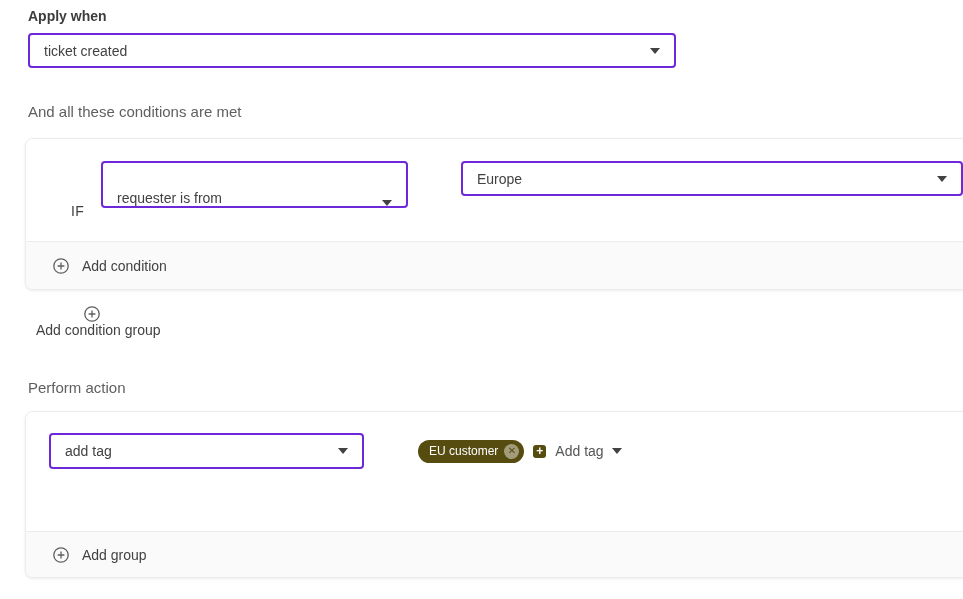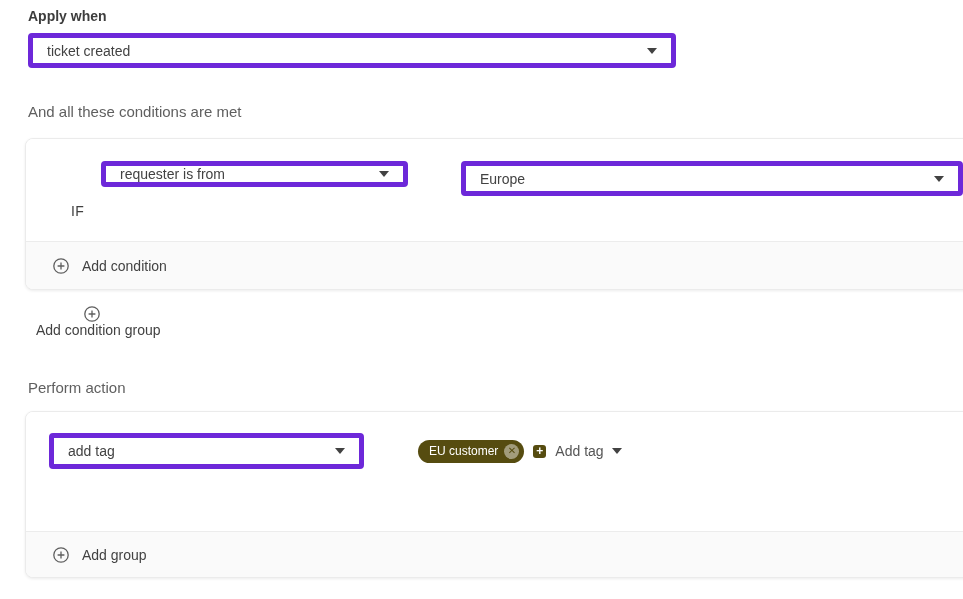--- a/index.html
+++ b/index.html
@@ -6,21 +6,21 @@
   html, body { width: 963px; height: 599px; overflow: hidden; background: #ffffff; }
   body { font-family: "Liberation Sans", "DejaVu Sans", sans-serif; position: relative; color: #424242; }
 
   .page { position: absolute; inset: 0; border-radius: 22px; }
 
   .label-bold   { position: absolute; font-size: 14px; font-weight: bold; color: #3d3d3d; }
   .label-gray   { position: absolute; font-size: 15px; font-weight: 400; color: #5f5f5f; }
 
   .select {
     position: absolute; background: #ffffff;
-    border: 5px solid #6d28d9; border-radius: 4px;
+    border: 2px solid #6d28d9; border-radius: 4px;
     display: flex; align-items: center;
     padding: 0 14px; font-size: 14px; color: #424242;
     cursor: pointer;
   }
   .select .grow { flex: 1 1 auto; white-space: nowrap; overflow: hidden; }
   .caret {
     width: 0; height: 0; flex: 0 0 auto;
     border-left: 5px solid transparent; border-right: 5px solid transparent;
     border-top: 6px solid #424242;
   }
@@ -85,21 +85,21 @@
     <span class="grow">ticket created</span>
     <span class="caret"></span>
   </div>
 
   <div class="label-gray" style="left:28px; top:103px;">And all these conditions are met</div>
 
   <div class="card" style="left:25px; top:138px; width:958px; height:152px;">
     <div class="card-body">
       <div class="if-label" style="left:45px; top:64px;">IF</div>
 
-      <div class="select" style="left:75px; top:22px; width:307px; height:26px;">
+      <div class="select" style="left:75px; top:22px; width:307px; height:47px;align-items:flex-end;">
         <span class="grow">requester is from</span>
         <span class="caret"></span>
       </div>
 
       <div class="select" style="left:435px; top:22px; width:502px; height:35px;">
         <span class="grow">Europe</span>
         <span class="caret"></span>
       </div>
     </div>
 

